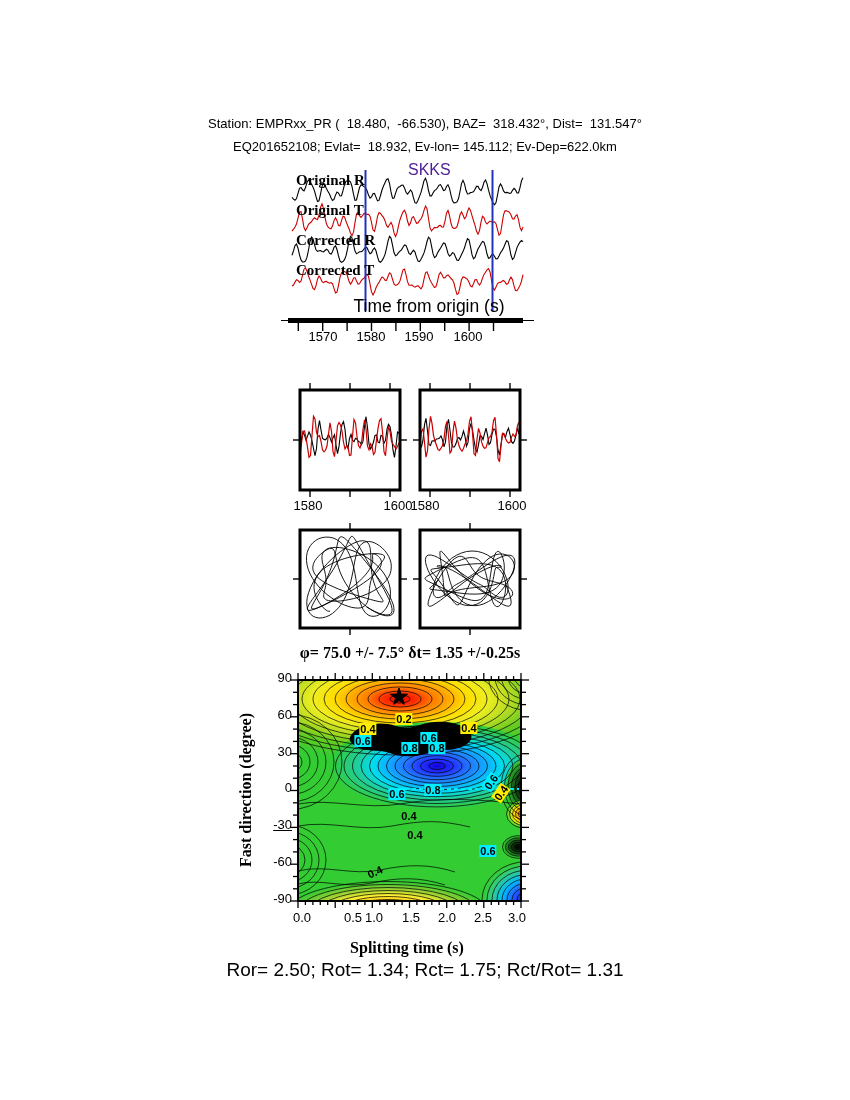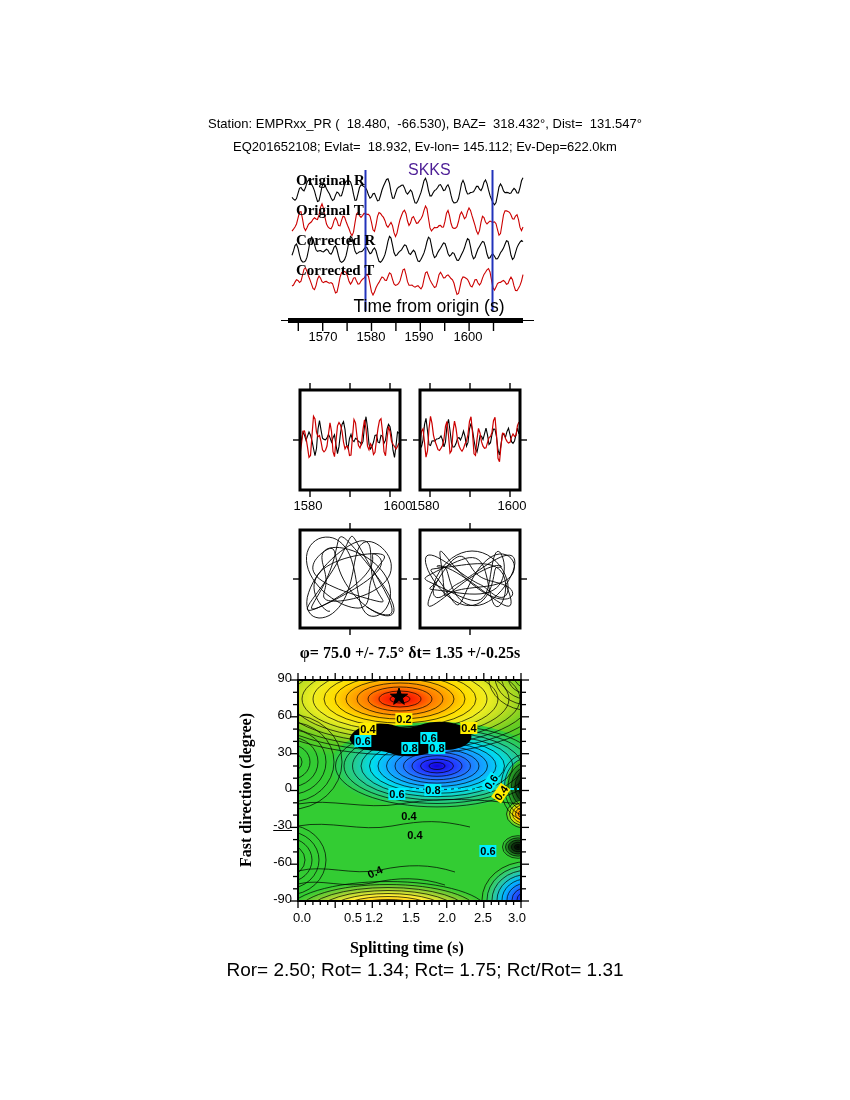--- a/index.html
+++ b/index.html
@@ -365,21 +365,21 @@
 <div class="abs num yt" style="left:248px;top:670px;">90</div>
 <div class="abs num yt" style="left:248px;top:707px;">60</div>
 <div class="abs num yt" style="left:248px;top:744px;">30</div>
 <div class="abs num yt" style="left:248px;top:780px;">0</div>
 <div class="abs num yt" style="left:248px;top:817px;text-decoration:underline;">-30</div>
 <div class="abs num yt" style="left:248px;top:854px;">-60</div>
 <div class="abs num yt" style="left:248px;top:891px;">-90</div>
 
 <div class="abs num xt" style="left:280px;top:910px;">0.0</div>
 <div class="abs num xt" style="left:315px;top:910px;margin-left:16px;">0.5</div>
-<div class="abs num xt" style="left:352px;top:910px;">1.2</div>
+<div class="abs num xt" style="left:352px;top:910px;">1.0</div>
 <div class="abs num xt" style="left:389px;top:910px;">1.5</div>
 <div class="abs num xt" style="left:425px;top:910px;">2.0</div>
 <div class="abs num xt" style="left:461px;top:910px;">2.5</div>
 <div class="abs num xt" style="left:495px;top:910px;">3.0</div>
 
 <span class="clbl bg-y" style="left:404px;top:719px;">0.2</span>
 <span class="clbl bg-y" style="left:368px;top:729px;">0.4</span>
 <span class="clbl bg-y" style="left:469px;top:728px;">0.4</span>
 <span class="clbl bg-c" style="left:429px;top:738px;">0.6</span>
 <span class="clbl bg-c" style="left:363px;top:741px;">0.6</span>

